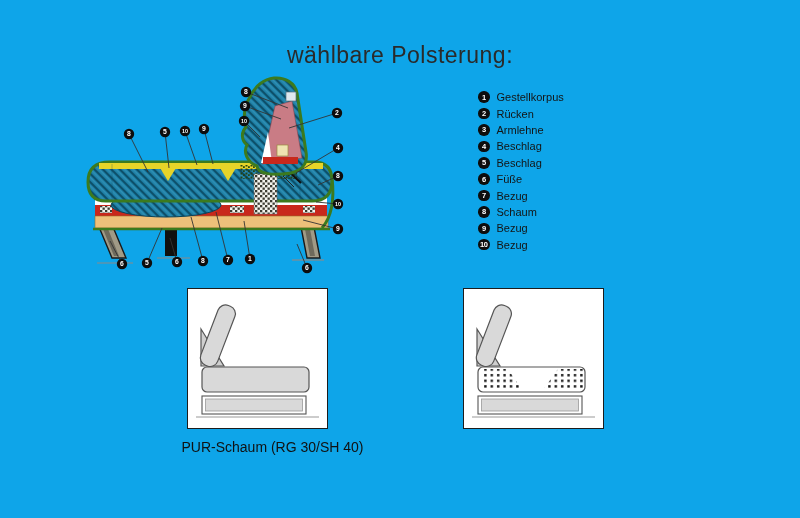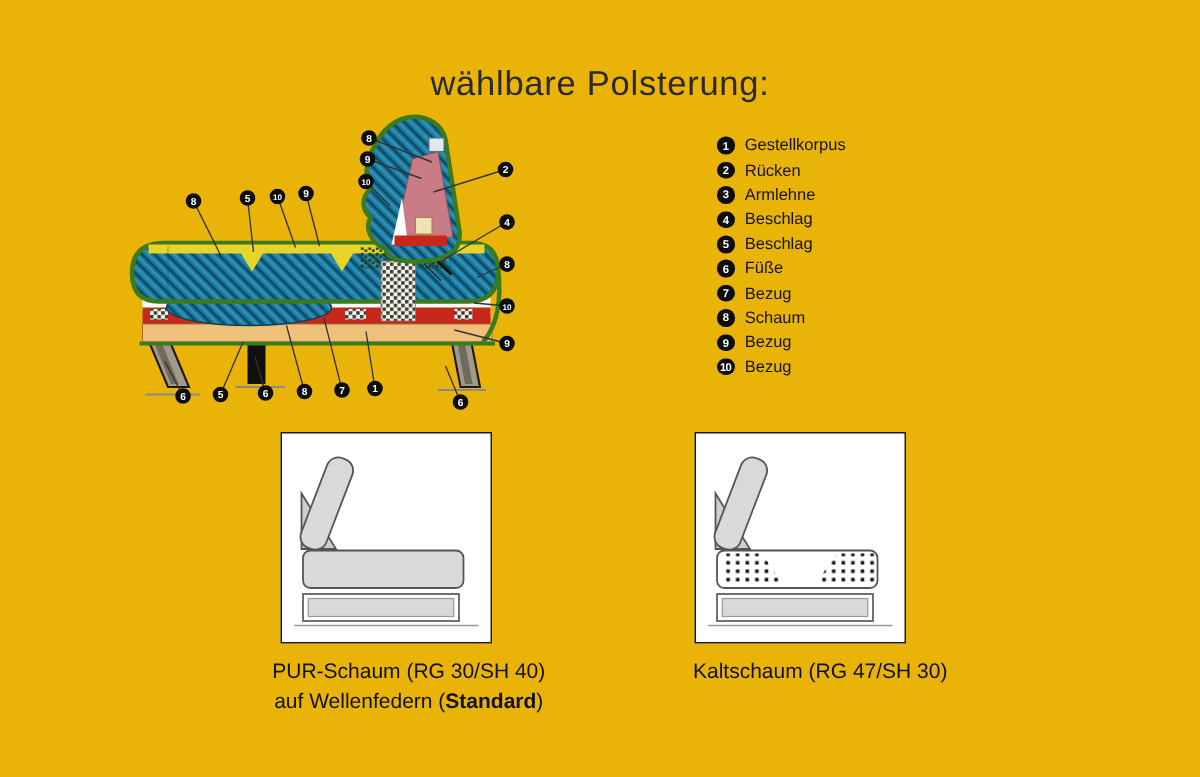--- a/index.html
+++ b/index.html
@@ -1,16 +1,16 @@
 <!DOCTYPE html>
 <html><head>
 <meta charset="utf-8">
 <style>
   html,body{margin:0;padding:0;background:#ffffff;}
-  .stage{position:relative;width:800px;height:518px;background:#eab308;overflow:hidden;
+  .stage{position:relative;width:800px;height:518px;background:#0ea5e9;overflow:hidden;
          font-family:"Liberation Sans",sans-serif;color:#1a1a1a;}
   .title{position:absolute;top:42px;left:0;width:800px;text-align:center;
          font-size:23px;font-weight:300;letter-spacing:.5px;color:#2a2a2a;
          font-family:"Liberation Sans",sans-serif;}
   
   .legend{position:absolute;left:478px;top:89px;}
   .legend-row{display:flex;align-items:center;height:16.4px;}
   .legend-num{width:11.5px;height:11.5px;border-radius:50%;background:#0d0d0d;color:#fff;
               font-size:7.5px;font-weight:bold;display:flex;align-items:center;justify-content:center;
               margin-right:7px;flex:0 0 auto;letter-spacing:-0.5px;}
@@ -241,20 +241,18 @@
       <rect x="14" y="78" width="107" height="25" rx="5" fill="#ffffff" stroke="#555" stroke-width="1.2"></rect>
       <polygon points="17,80 44,80 58,101 17,101" fill="url(#kd)"></polygon>
       <polygon points="94,80 120,80 120,101 79,101" fill="url(#kd)"></polygon>
       <rect x="14" y="107" width="104" height="18" fill="#ffffff" stroke="#555" stroke-width="1.1"></rect>
       <rect x="17.5" y="110" width="97" height="12" fill="#d9d9d9" stroke="#999" stroke-width=".8"></rect>
     </svg>
   </div>
 
   <div class="opt-caption left">
     <div>PUR-Schaum (RG 30/SH 40)</div>
-    <div><span>auf Wellenfedern (</span><span class="cap-bold">Standard</span><span>)</span></div>
   </div>
 
   <div class="opt-caption right">
-    <div>Kaltschaum (RG 47/SH 30)</div>
   </div>
 
 </div>
 
 </body></html>

